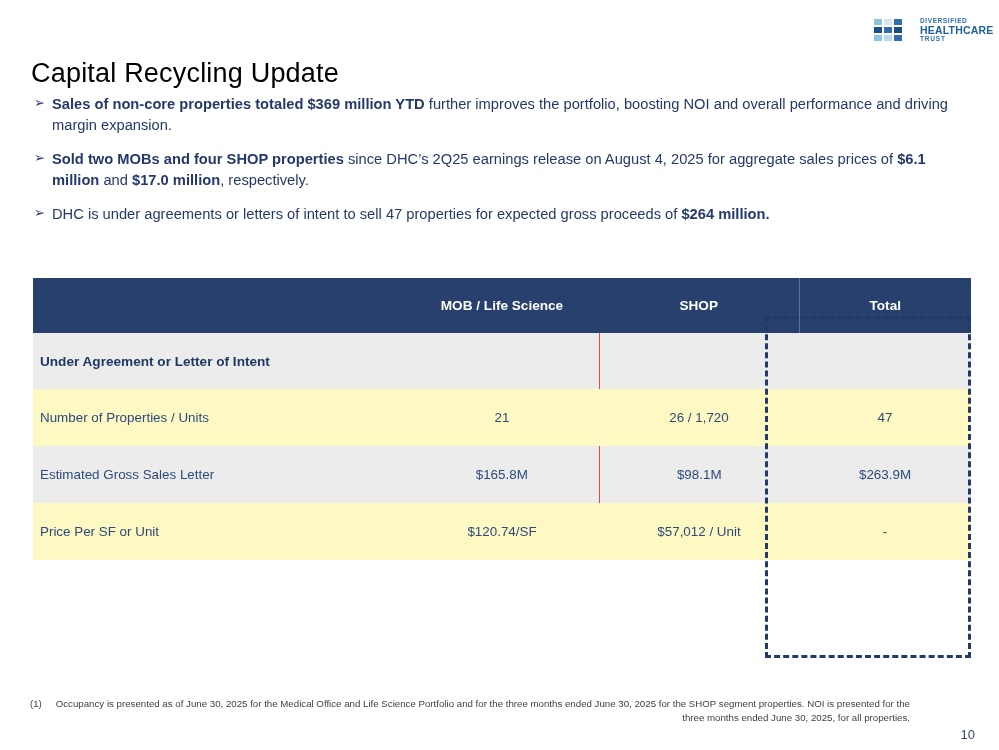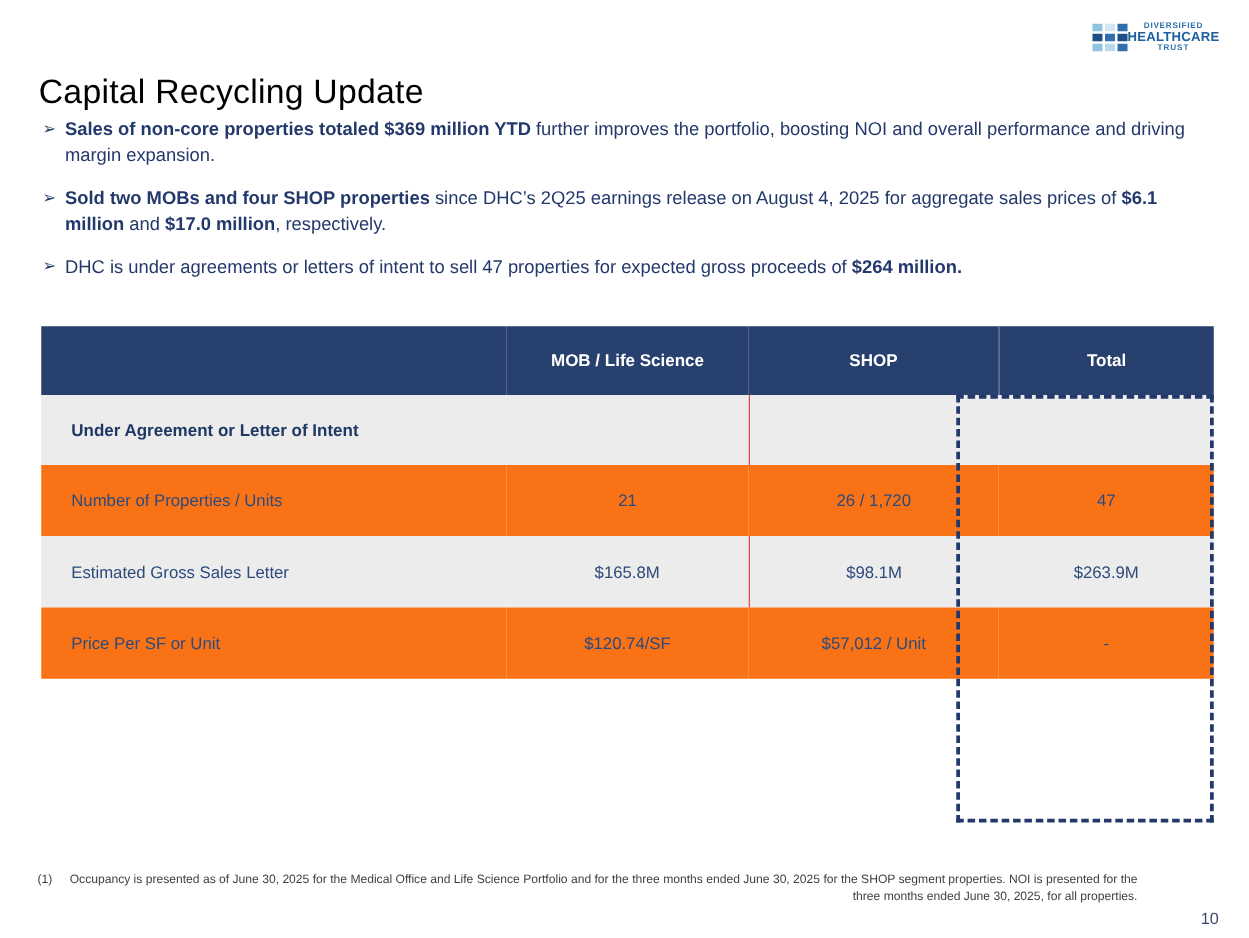--- a/index.html
+++ b/index.html
@@ -16,22 +16,21 @@
     position: relative;
   }
 
   
   .logo {
     position: absolute;
     top: 18px;
     left: 874px;
     display: flex;
     align-items: center;
-    gap: 0;
-    text-align: center;
+    gap: 18px;
   }
   .logo-grid {
     display: grid;
     grid-template-columns: repeat(3, 8px);
     grid-template-rows: repeat(3, 6px);
     gap: 2px;
   }
   .logo-grid i { display: block; width: 8px; height: 6px; }
   .logo-text {
     line-height: 1.05;
@@ -81,20 +80,21 @@
   .table-wrap {
     position: absolute;
     left: 33px;
     top: 261px;
     width: 938px;
   }
   table.data {
     border-collapse: collapse;
     width: 938px;
     table-layout: fixed;
+    margin-top: 17px;
   }
   table.data col.c0 { width: 372px; }
   table.data col.c1 { width: 194px; }
   table.data col.c2 { width: 200px; }
   table.data col.c3 { width: 172px; }
 
   table.data thead th {
     background: #27406d;
     color: #ffffff;
     font-size: 13.6px;
@@ -107,25 +107,25 @@
   table.data thead th.h0 { text-align: left; }
   table.data thead th.h3 { border-left: 1px solid #5c7199; }
 
   table.data tbody td {
     font-size: 13.4px;
     color: #2c4a7c;
     height: 57px;
     text-align: center;
     vertical-align: middle;
     padding: 0;
-    background: #f97316;
+    background: #fef9c3;
   }
   table.data tbody td.label {
     text-align: left;
-    padding-left: 24px;
+    padding-left: 7px;
   }
   table.data tbody tr.shaded td { background: #ececec; }
   table.data tbody tr.shaded td.c-shop { border-left: 1px solid #ef4444; }
   table.data tbody tr.section td {
     font-weight: bold;
     font-size: 13.6px;
     color: #1f3864;
     height: 56px;
   }
   table.data tbody tr.last td { border-bottom: 1px solid #bfbfbf; }

